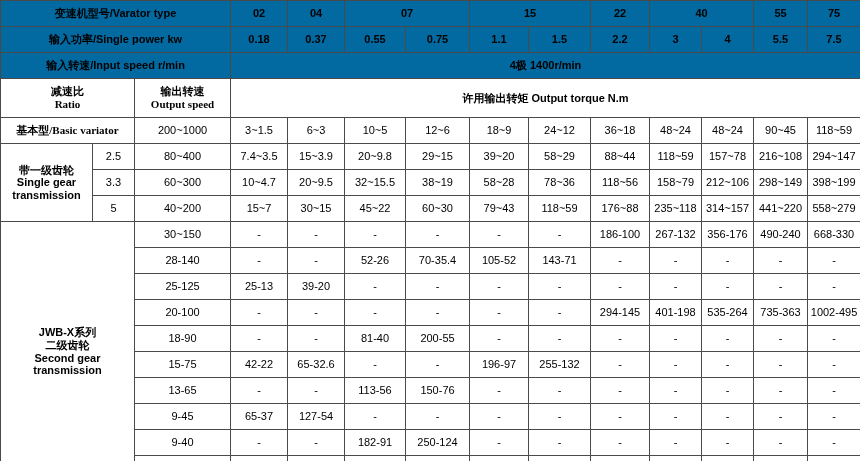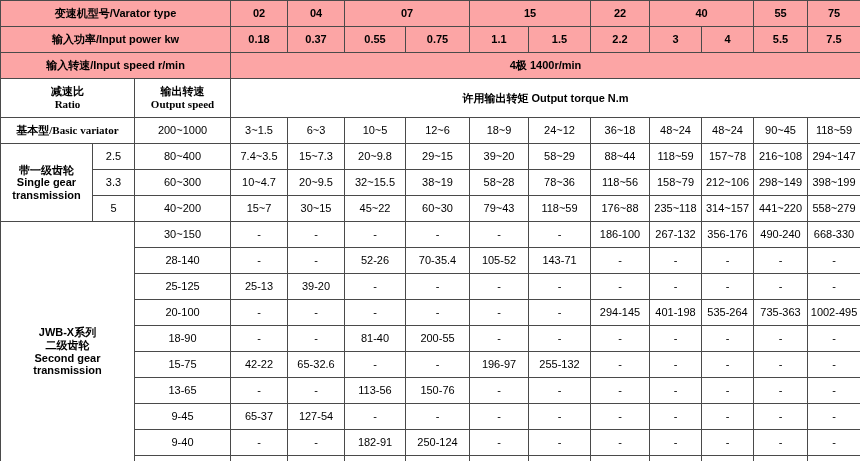--- a/index.html
+++ b/index.html
@@ -25,21 +25,21 @@
     text-align: center;
     vertical-align: middle;
     padding: 0;
     height: 25px;
     line-height: 1.15;
     white-space: nowrap;
     overflow: hidden;
   }
   .hdr {
     font-weight: bold;
-    background: #fca5a5;
+    background: #0369a1;
   }
   .hdr-white {
     font-weight: bold;
     background: #ffffff;
   }
   .lbl {
     font-weight: bold;
     background: #ffffff;
   }
   .plain {
@@ -82,21 +82,21 @@
     <td class="hdr">04</td>
     <td class="hdr" colspan="2">07</td>
     <td class="hdr" colspan="2">15</td>
     <td class="hdr">22</td>
     <td class="hdr" colspan="2">40</td>
     <td class="hdr">55</td>
     <td class="hdr">75</td>
   </tr>
 
   <tr>
-    <td class="hdr" colspan="3">输入功率/Input power kw</td>
+    <td class="hdr" colspan="3">输入功率/Single power kw</td>
     <td class="hdr">0.18</td>
     <td class="hdr">0.37</td>
     <td class="hdr">0.55</td>
     <td class="hdr">0.75</td>
     <td class="hdr">1.1</td>
     <td class="hdr">1.5</td>
     <td class="hdr">2.2</td>
     <td class="hdr">3</td>
     <td class="hdr">4</td>
     <td class="hdr">5.5</td>
@@ -138,21 +138,21 @@
 
   <tr>
     <td class="lbl" rowspan="3">
       <div>带一级齿轮</div>
       <div>Single gear</div>
       <div>transmission</div>
     </td>
     <td class="plain">2.5</td>
     <td class="plain">80~400</td>
     <td class="plain">7.4~3.5</td>
-    <td class="plain">15~7.3</td>
+    <td class="plain">15~3.9</td>
     <td class="plain">20~9.8</td>
     <td class="plain">29~15</td>
     <td class="plain">39~20</td>
     <td class="plain">58~29</td>
     <td class="plain">88~44</td>
     <td class="plain">118~59</td>
     <td class="plain">157~78</td>
     <td class="plain">216~108</td>
     <td class="plain">294~147</td>
   </tr>

